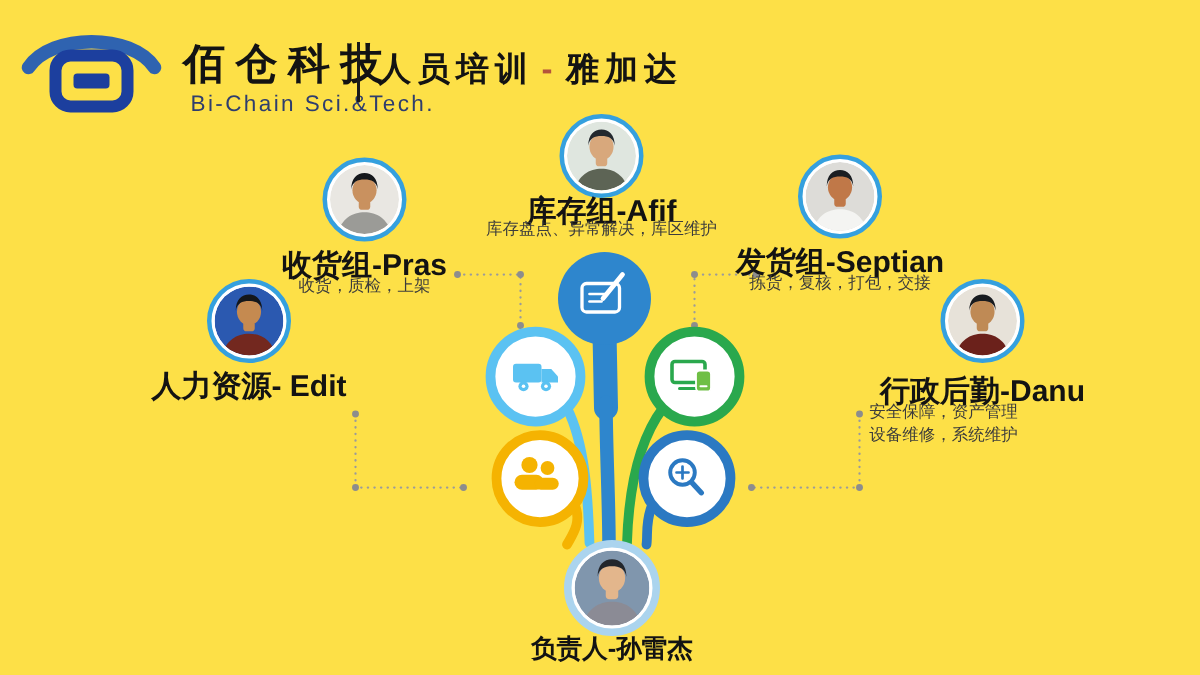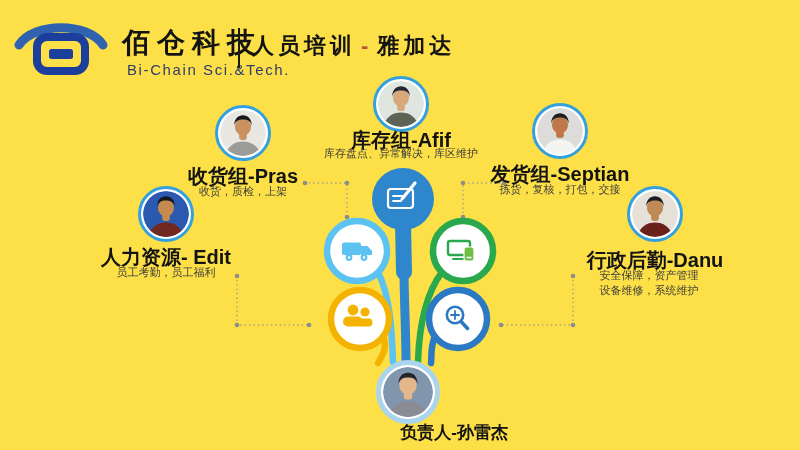--- a/index.html
+++ b/index.html
@@ -185,56 +185,55 @@
         <rect width="60" height="60" style="fill: rgb(43, 89, 176);"></rect>
         <path d="M6,62 C9,47 19,41 30,41 C41,41 51,47 54,62 Z" style="fill: rgb(115, 40, 31);"></path>
         <rect x="25" y="30" width="10" height="9" rx="3" style="fill: rgb(197, 138, 80);"></rect>
         <ellipse cx="30" cy="22" rx="10.5" ry="11.5" style="fill: rgb(197, 138, 80);"></ellipse>
         <path d="M18.5,21 C18.5,11.5 23.5,7 30,7 C36.5,7 41.5,11.5 41.5,21 C40.5,14.5 36,12.5 30,12.5 C24,12.5 19.5,14.5 18.5,21 Z" style="fill: rgb(20, 23, 27);"></path>
       </g>
     </svg>
   </div>
   <div class="p-name" style="left:86px;top:244px;width:160px;">人力资源- Edit</div>
   <div class="p-desc" style="left:86px;top:265px;width:160px;">
-    <div>员工考勤，员工福利</div>
   </div>
 
   <div class="avatar avatar-s" style="left: 627px; top: 186px; border-color: rgb(53, 160, 222);">
     <svg viewBox="0 0 60 60">
       <defs>
           <clipPath id="avc4">
             <circle cx="30" cy="30" r="30"></circle>
           </clipPath>
         </defs>
       <g clip-path="url(#avc4)">
         <rect width="60" height="60" style="fill: rgb(231, 226, 217);"></rect>
         <path d="M6,62 C9,47 19,41 30,41 C41,41 51,47 54,62 Z" style="fill: rgb(107, 33, 27);"></path>
         <rect x="25" y="30" width="10" height="9" rx="3" style="fill: rgb(191, 138, 85);"></rect>
         <ellipse cx="30" cy="22" rx="10.5" ry="11.5" style="fill: rgb(191, 138, 85);"></ellipse>
         <path d="M18.5,21 C18.5,11.5 23.5,7 30,7 C36.5,7 41.5,11.5 41.5,21 C40.5,14.5 36,12.5 30,12.5 C24,12.5 19.5,14.5 18.5,21 Z" style="fill: rgb(24, 27, 31);"></path>
       </g>
     </svg>
   </div>
   <div class="p-name" style="left:575px;top:247px;width:160px;">行政后勤-Danu</div>
-  <div class="p-desc" style="left:569px;top:268px;width:160px;">
+  <div class="p-desc" style="left:549px;top:268px;width:160px;">
     <div>安全保障，资产管理</div>
     <div>设备维修，系统维护</div>
   </div>
 
   <div class="avatar avatar-l" style="left: 376px; top: 360px; border-color: rgb(171, 212, 238);">
     <svg viewBox="0 0 60 60">
       <defs>
           <clipPath id="avc5">
             <circle cx="30" cy="30" r="30"></circle>
           </clipPath>
         </defs>
       <g clip-path="url(#avc5)">
         <rect width="60" height="60" style="fill: rgb(128, 150, 173);"></rect>
         <path d="M6,62 C9,47 19,41 30,41 C41,41 51,47 54,62 Z" style="fill: rgb(139, 139, 149);"></path>
         <rect x="25" y="30" width="10" height="9" rx="3" style="fill: rgb(227, 182, 140);"></rect>
         <ellipse cx="30" cy="22" rx="10.5" ry="11.5" style="fill: rgb(227, 182, 140);"></ellipse>
         <path d="M18.5,21 C18.5,11.5 23.5,7 30,7 C36.5,7 41.5,11.5 41.5,21 C40.5,14.5 36,12.5 30,12.5 C24,12.5 19.5,14.5 18.5,21 Z" style="fill: rgb(35, 38, 43);"></path>
       </g>
     </svg>
   </div>
-  <div class="p-name leader-name" style="left:308px;top:421px;width:200px;text-align:right;">负责人-孙雷杰</div>
+  <div class="p-name leader-name" style="left:308px;top:421px;width:200px;">负责人-孙雷杰</div>
 
 </div>
 
 </body></html>

